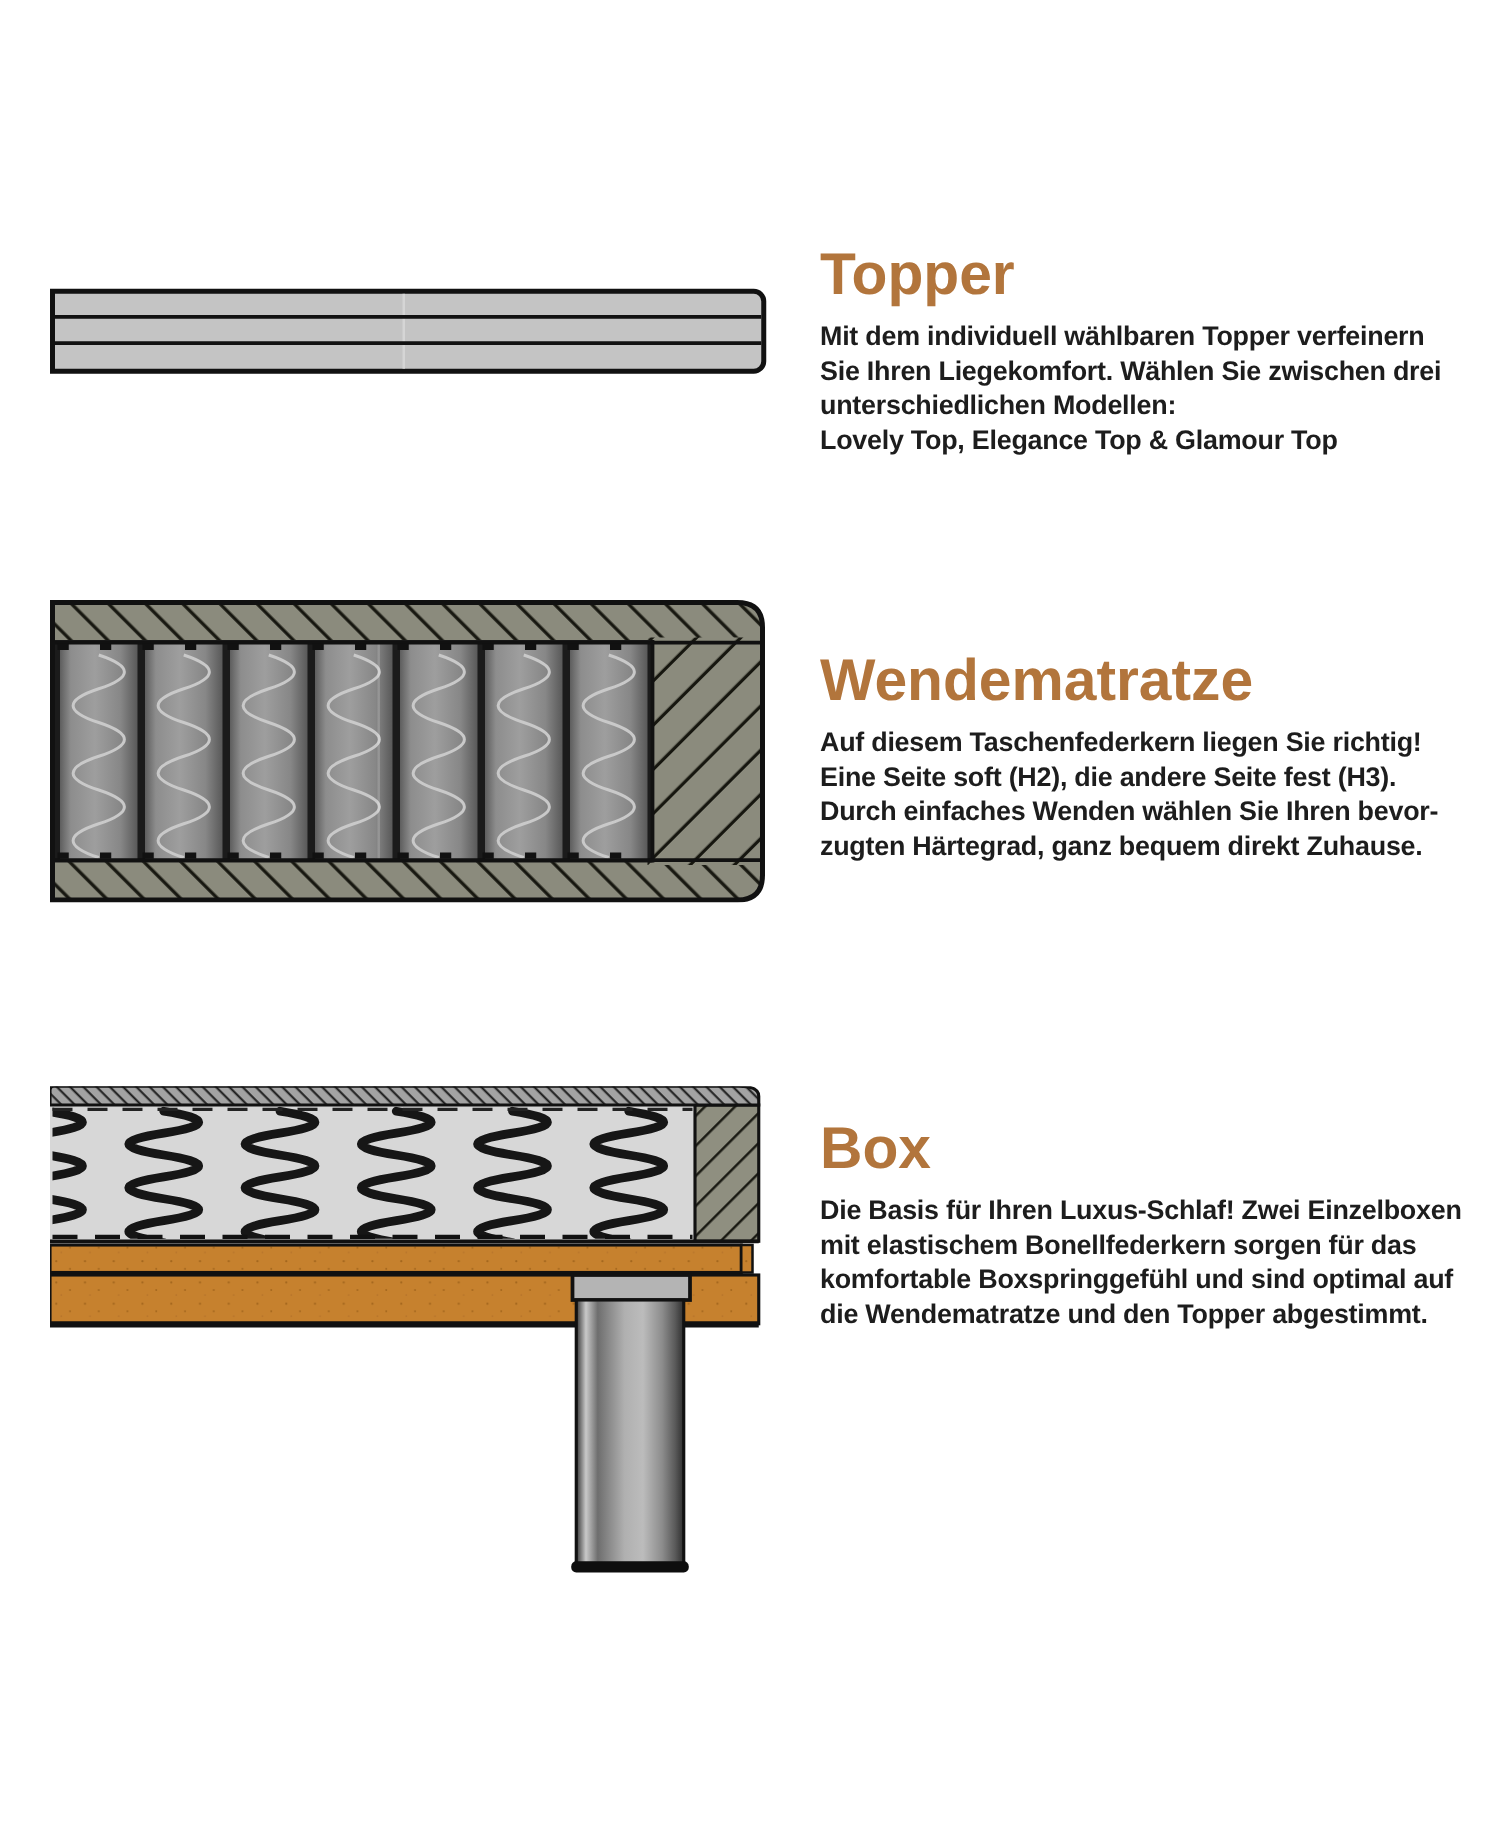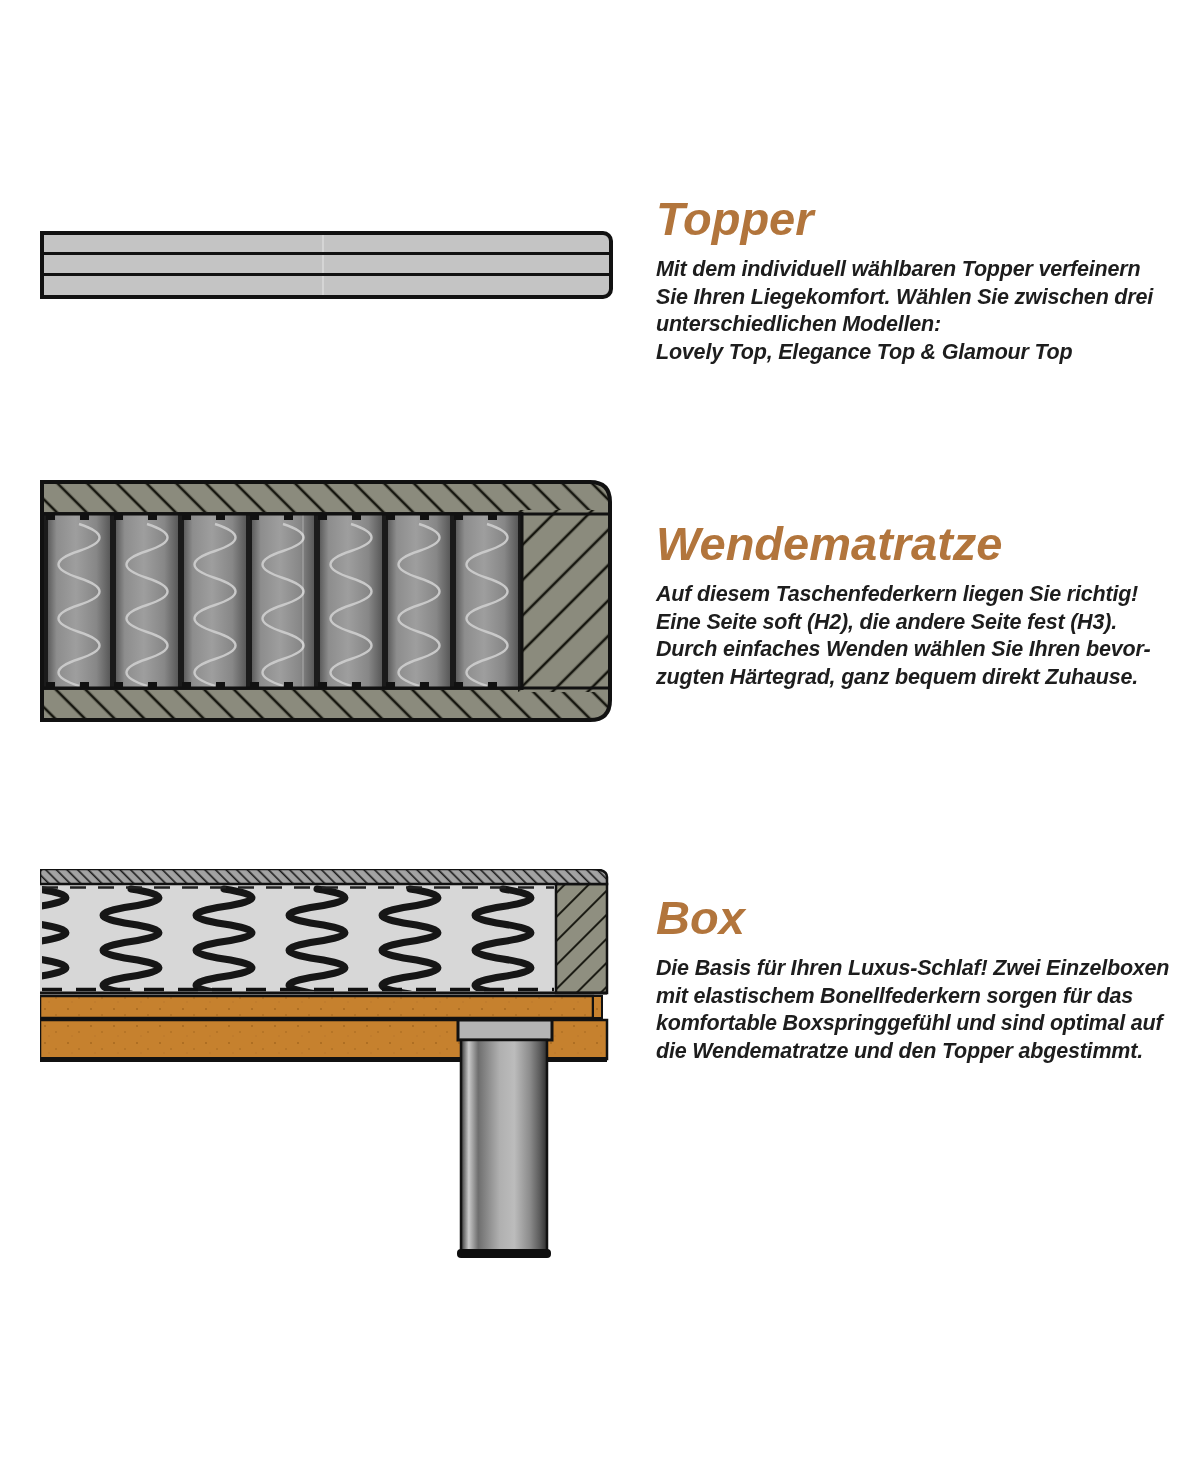--- a/index.html
+++ b/index.html
@@ -1,17 +1,17 @@
 <!DOCTYPE html>
 <html><head>
 <meta charset="utf-8">
 <style>
   html,body{margin:0;padding:0;background:#ffffff;}
   .canvas{position:relative;width:1200px;height:1270px;background:#ffffff;overflow:hidden;
-          font-family:"Liberation Sans",sans-serif;font-style:italic;}
+          font-family:"Liberation Sans",sans-serif;}
   .fig{position:absolute;}
   .sec-text{position:absolute;left:656px;width:560px;}
   .sec-heading{margin:0;font-size:47px;line-height:56px;font-weight:700;color:#b2753c;letter-spacing:0;}
   .sec-body{margin:9px 0 0 0;font-size:21.5px;line-height:27.5px;font-weight:700;color:#1d1d1d;
             white-space:pre-line;letter-spacing:-0.2px;}
   
   .topper-fig{left:40px;top:231px;width:565px;height:60px;background:#c4c4c4;
               border:4px solid #111;border-radius:0 10px 10px 0;}
   .topper-line{position:absolute;left:0;right:0;height:3px;background:#111;}
   .topper-seam{position:absolute;top:0;bottom:0;left:49.2%;width:2px;background:#d9d9d9;opacity:.8;}

